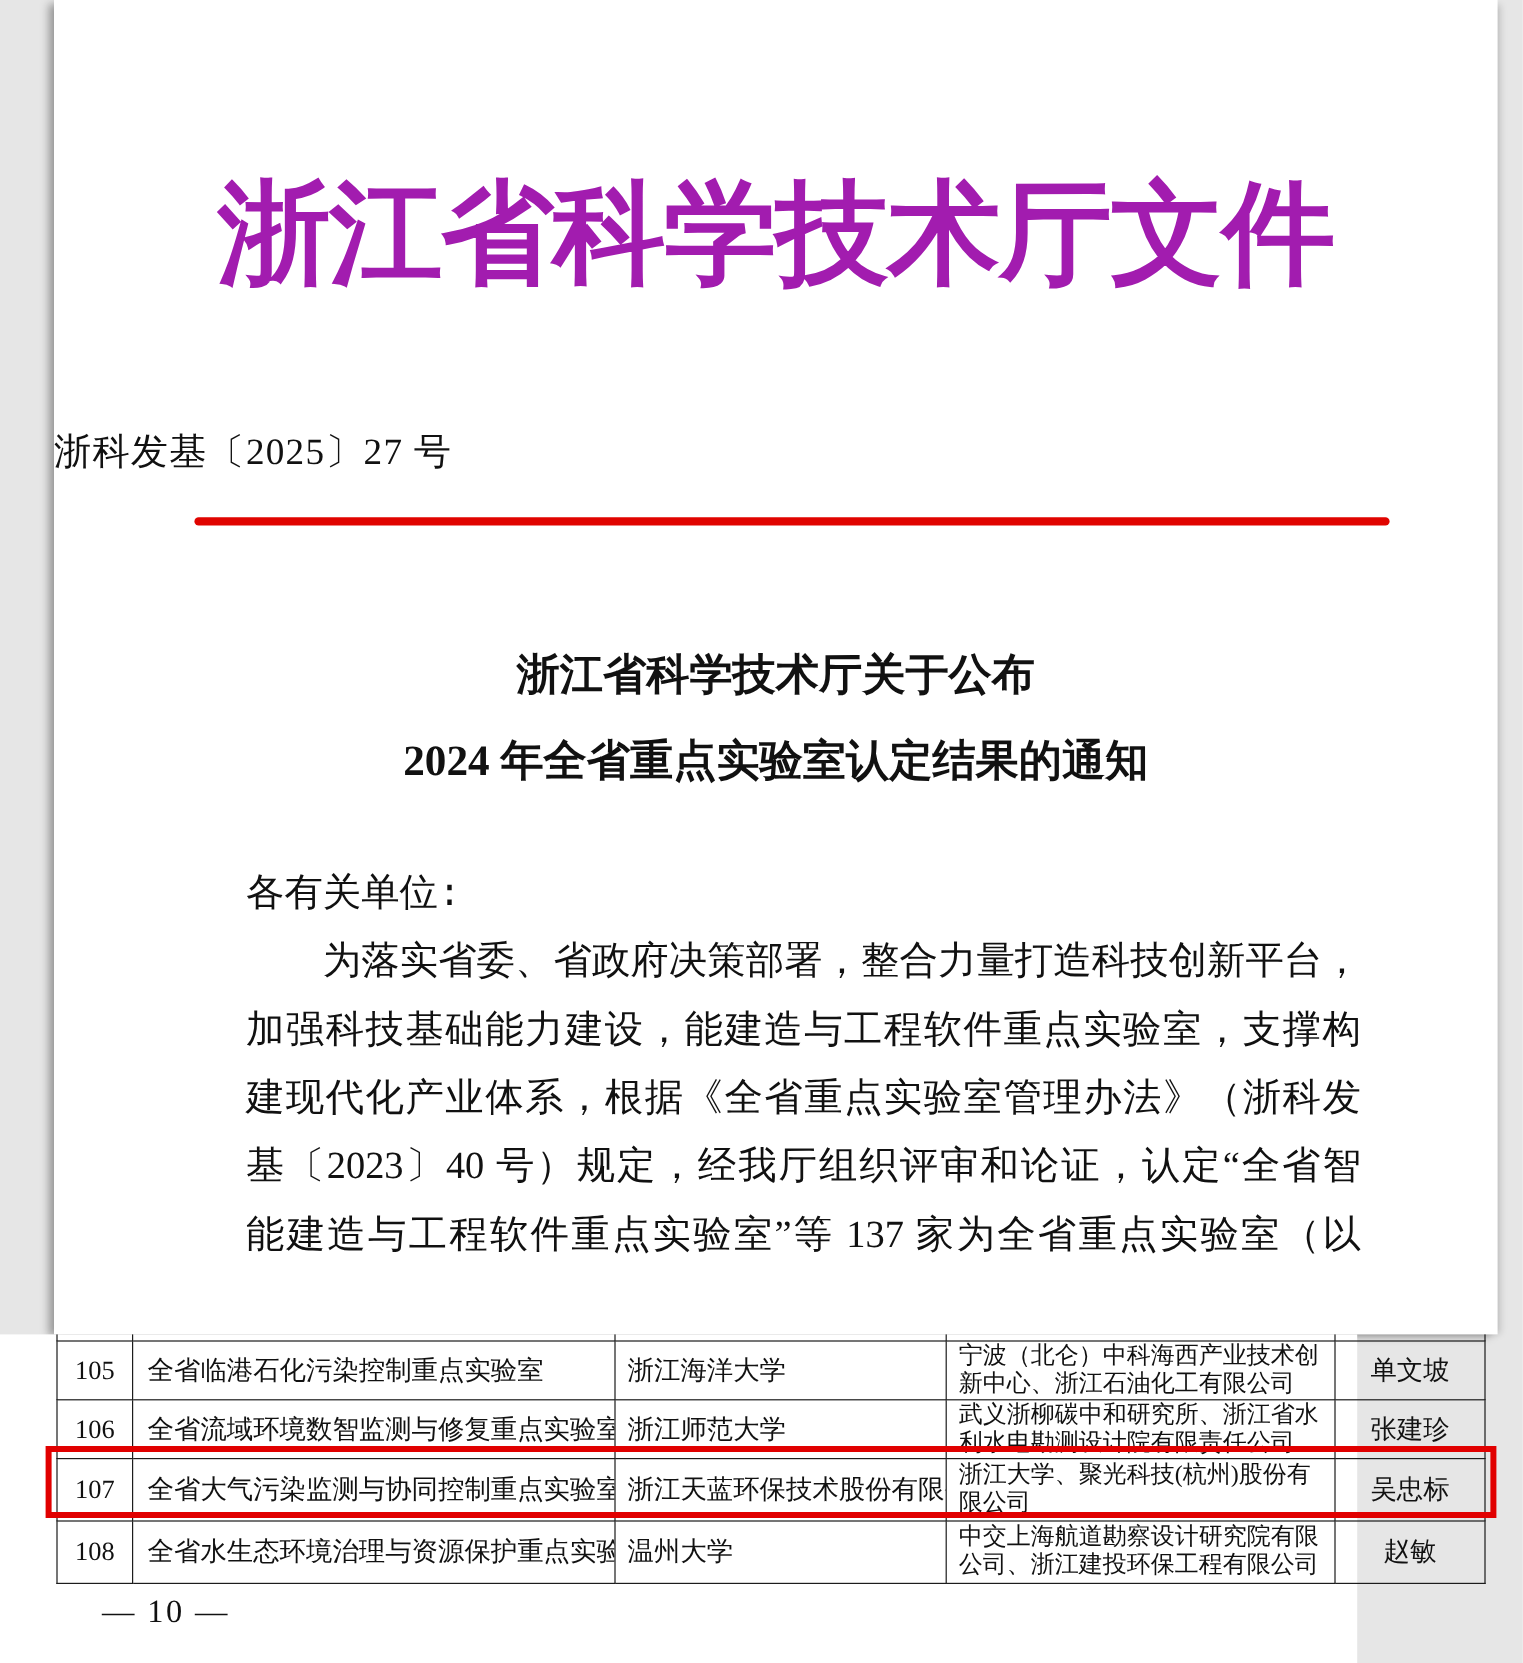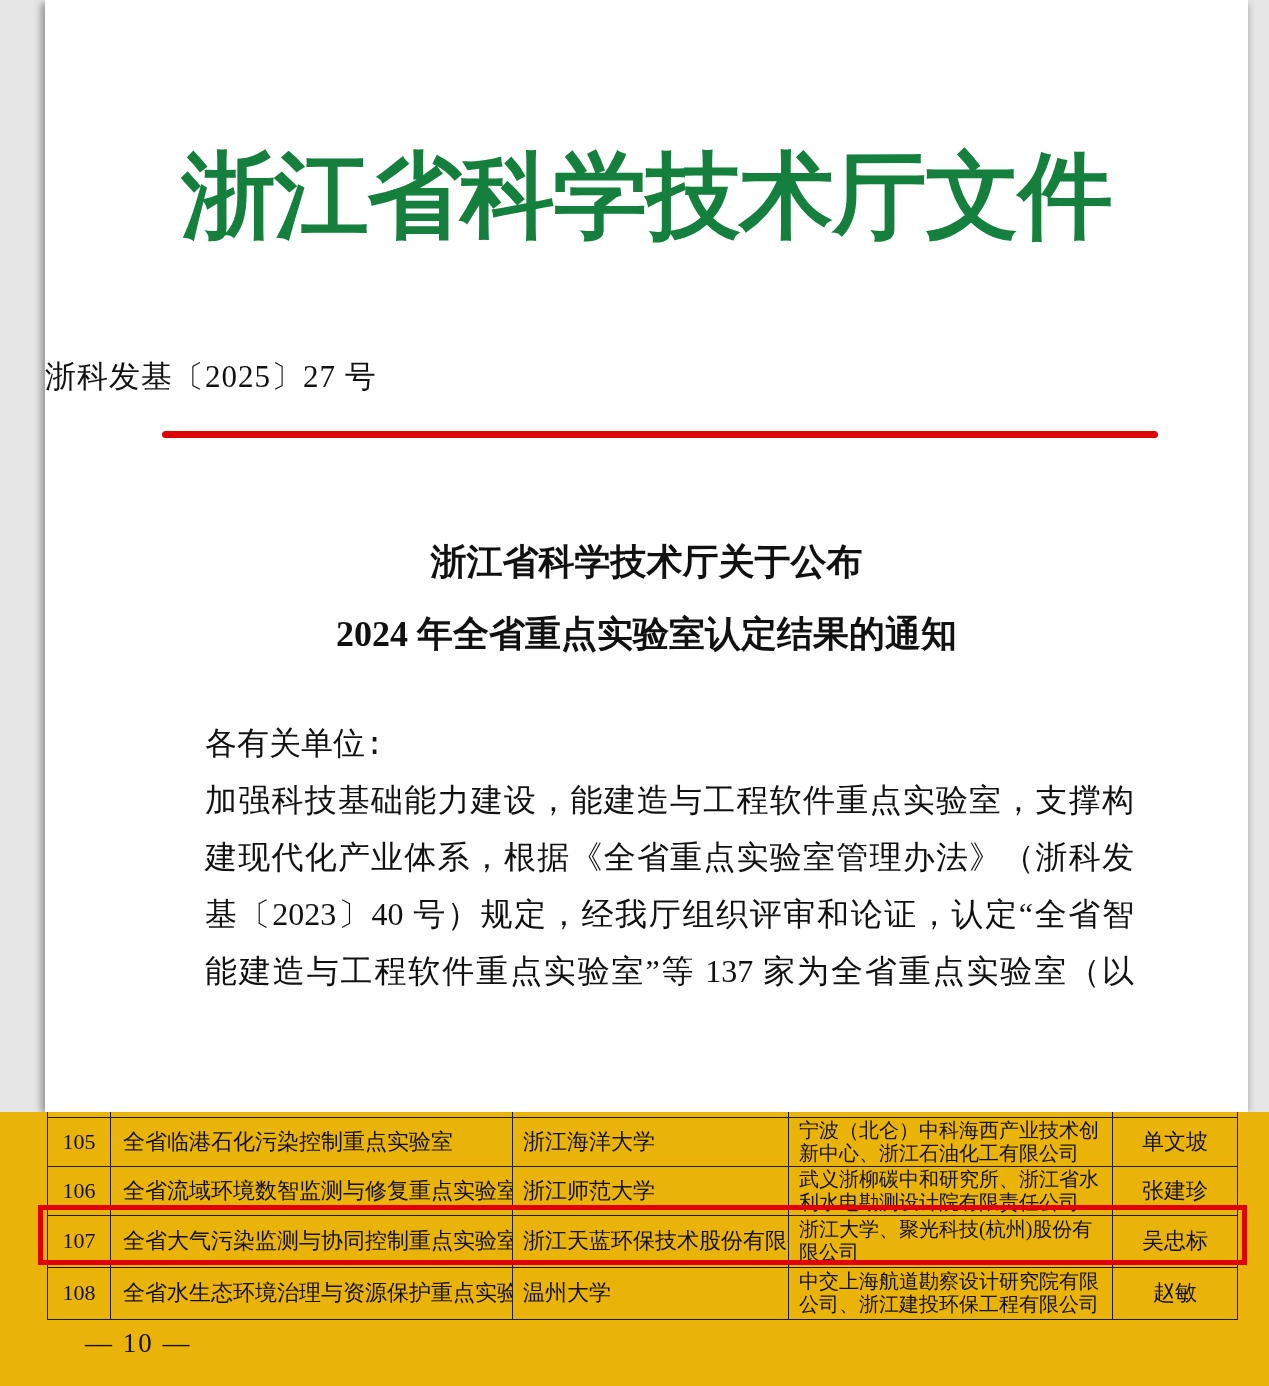--- a/index.html
+++ b/index.html
@@ -74,22 +74,22 @@
     text-align-last: justify;
     white-space: nowrap;
   }
   .doc-line.indent { text-indent: 64px; }
   .doc-line.no-justify { text-align-last: left; white-space: normal; }
 
   
   .table-section {
     position: absolute;
     left: 0; top: 1112px;
-    width: 1269px; height: 274px;
-    background: #eab308;
+    width: 1131px; height: 274px;
+    background: #ffffff;
   }
   .table-wrap {
     position: absolute;
     left: 47px; top: 0;
   }
   table.doc-table {
     border-collapse: collapse;
     table-layout: fixed;
     width: 1190px;
   }
@@ -129,29 +129,30 @@
     left: 85px; top: 216px;
     font-size: 27px;
     letter-spacing: 2px;
     white-space: nowrap;
   }
 </style>
 </head>
 <body>
 
 <div class="page">
-  <div class="banner-title" style="color: #15803d;">浙江省科学技术厅文件</div>
+  <div class="banner-title" style="color: #a21caf;">浙江省科学技术厅文件</div>
   <div class="doc-number">浙科发基〔2025〕27 号</div>
   <div class="red-rule" style="background: rgb(224, 4, 0);"></div>
   <div class="notice-title">
     <div>浙江省科学技术厅关于公布</div>
     <div>2024 年全省重点实验室认定结果的通知</div>
   </div>
   <div class="salutation">各有关单位:</div>
   <div class="doc-paragraph">
+    <div class="doc-line indent">为落实省委、省政府决策部署，整合力量打造科技创新平台，</div>
     <div class="doc-line">加强科技基础能力建设，能建造与工程软件重点实验室，支撑构</div>
     <div class="doc-line">建现代化产业体系，根据《全省重点实验室管理办法》（浙科发</div>
     <div class="doc-line">基〔2023〕40 号）规定，经我厅组织评审和论证，认定“全省智</div>
     <div class="doc-line">能建造与工程软件重点实验室”等 137 家为全省重点实验室（以</div>
   </div>
 </div>
 
 <div class="table-section">
   <div class="table-wrap">
     <table class="doc-table">

